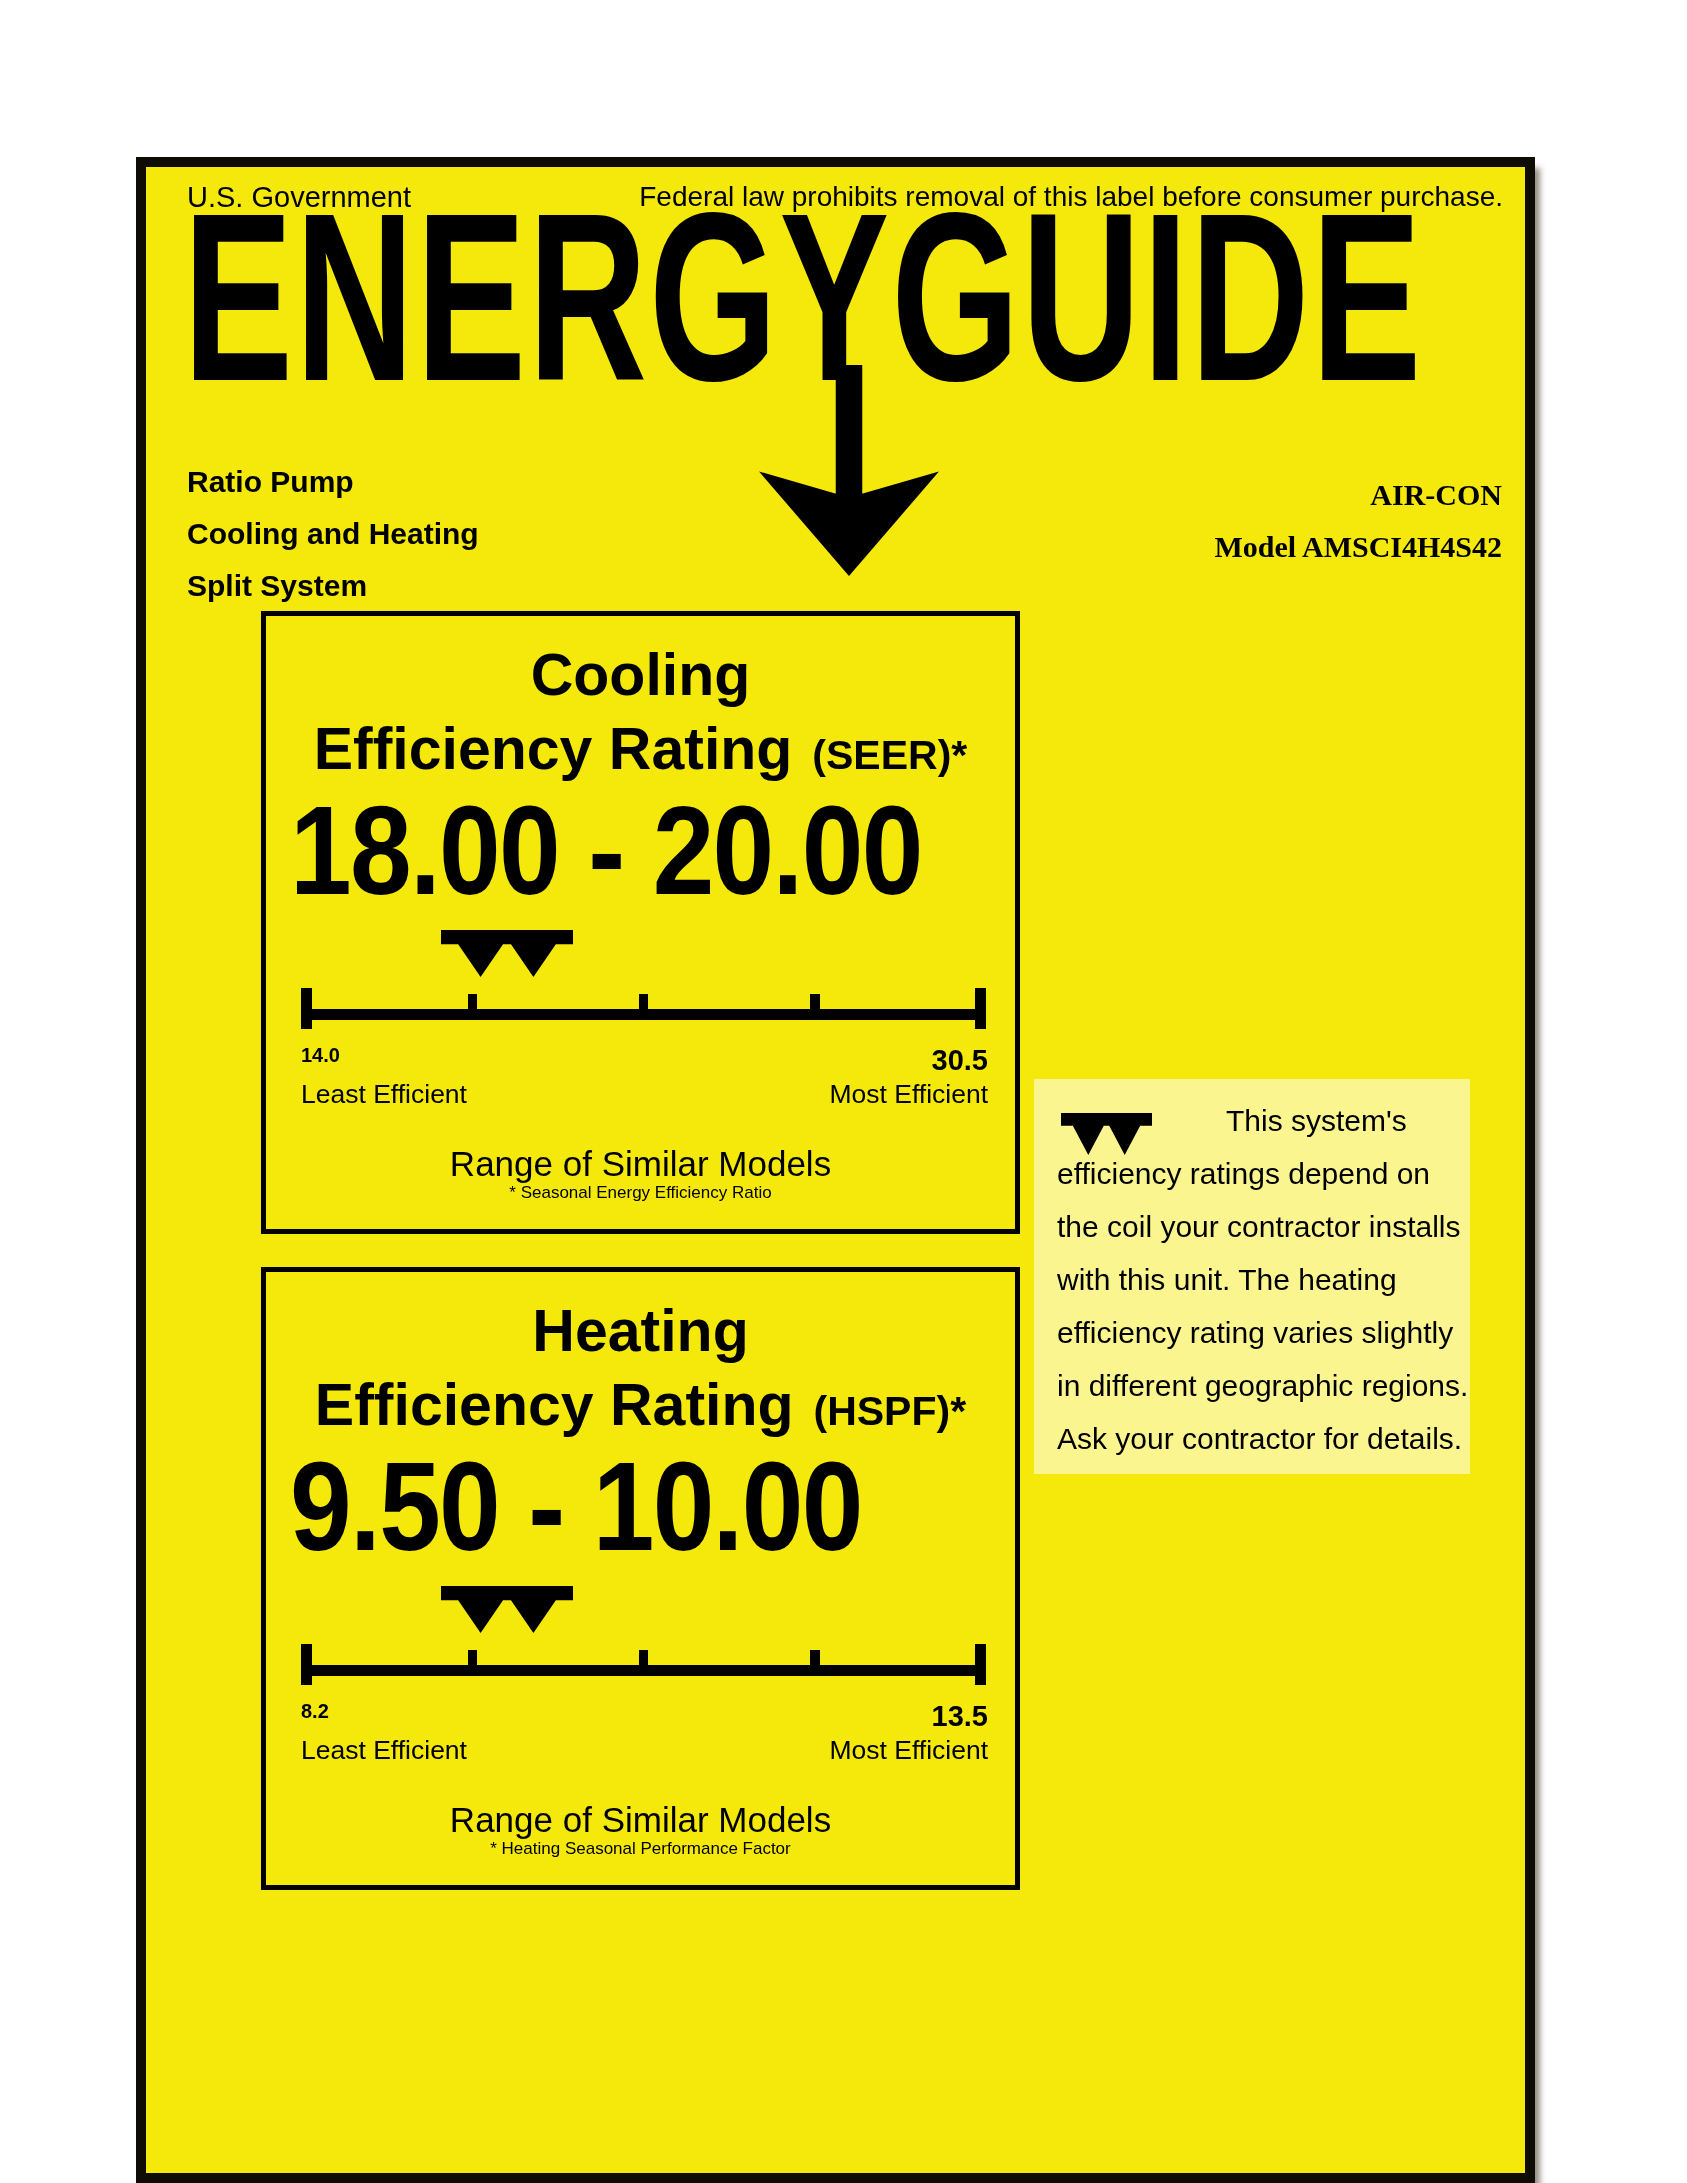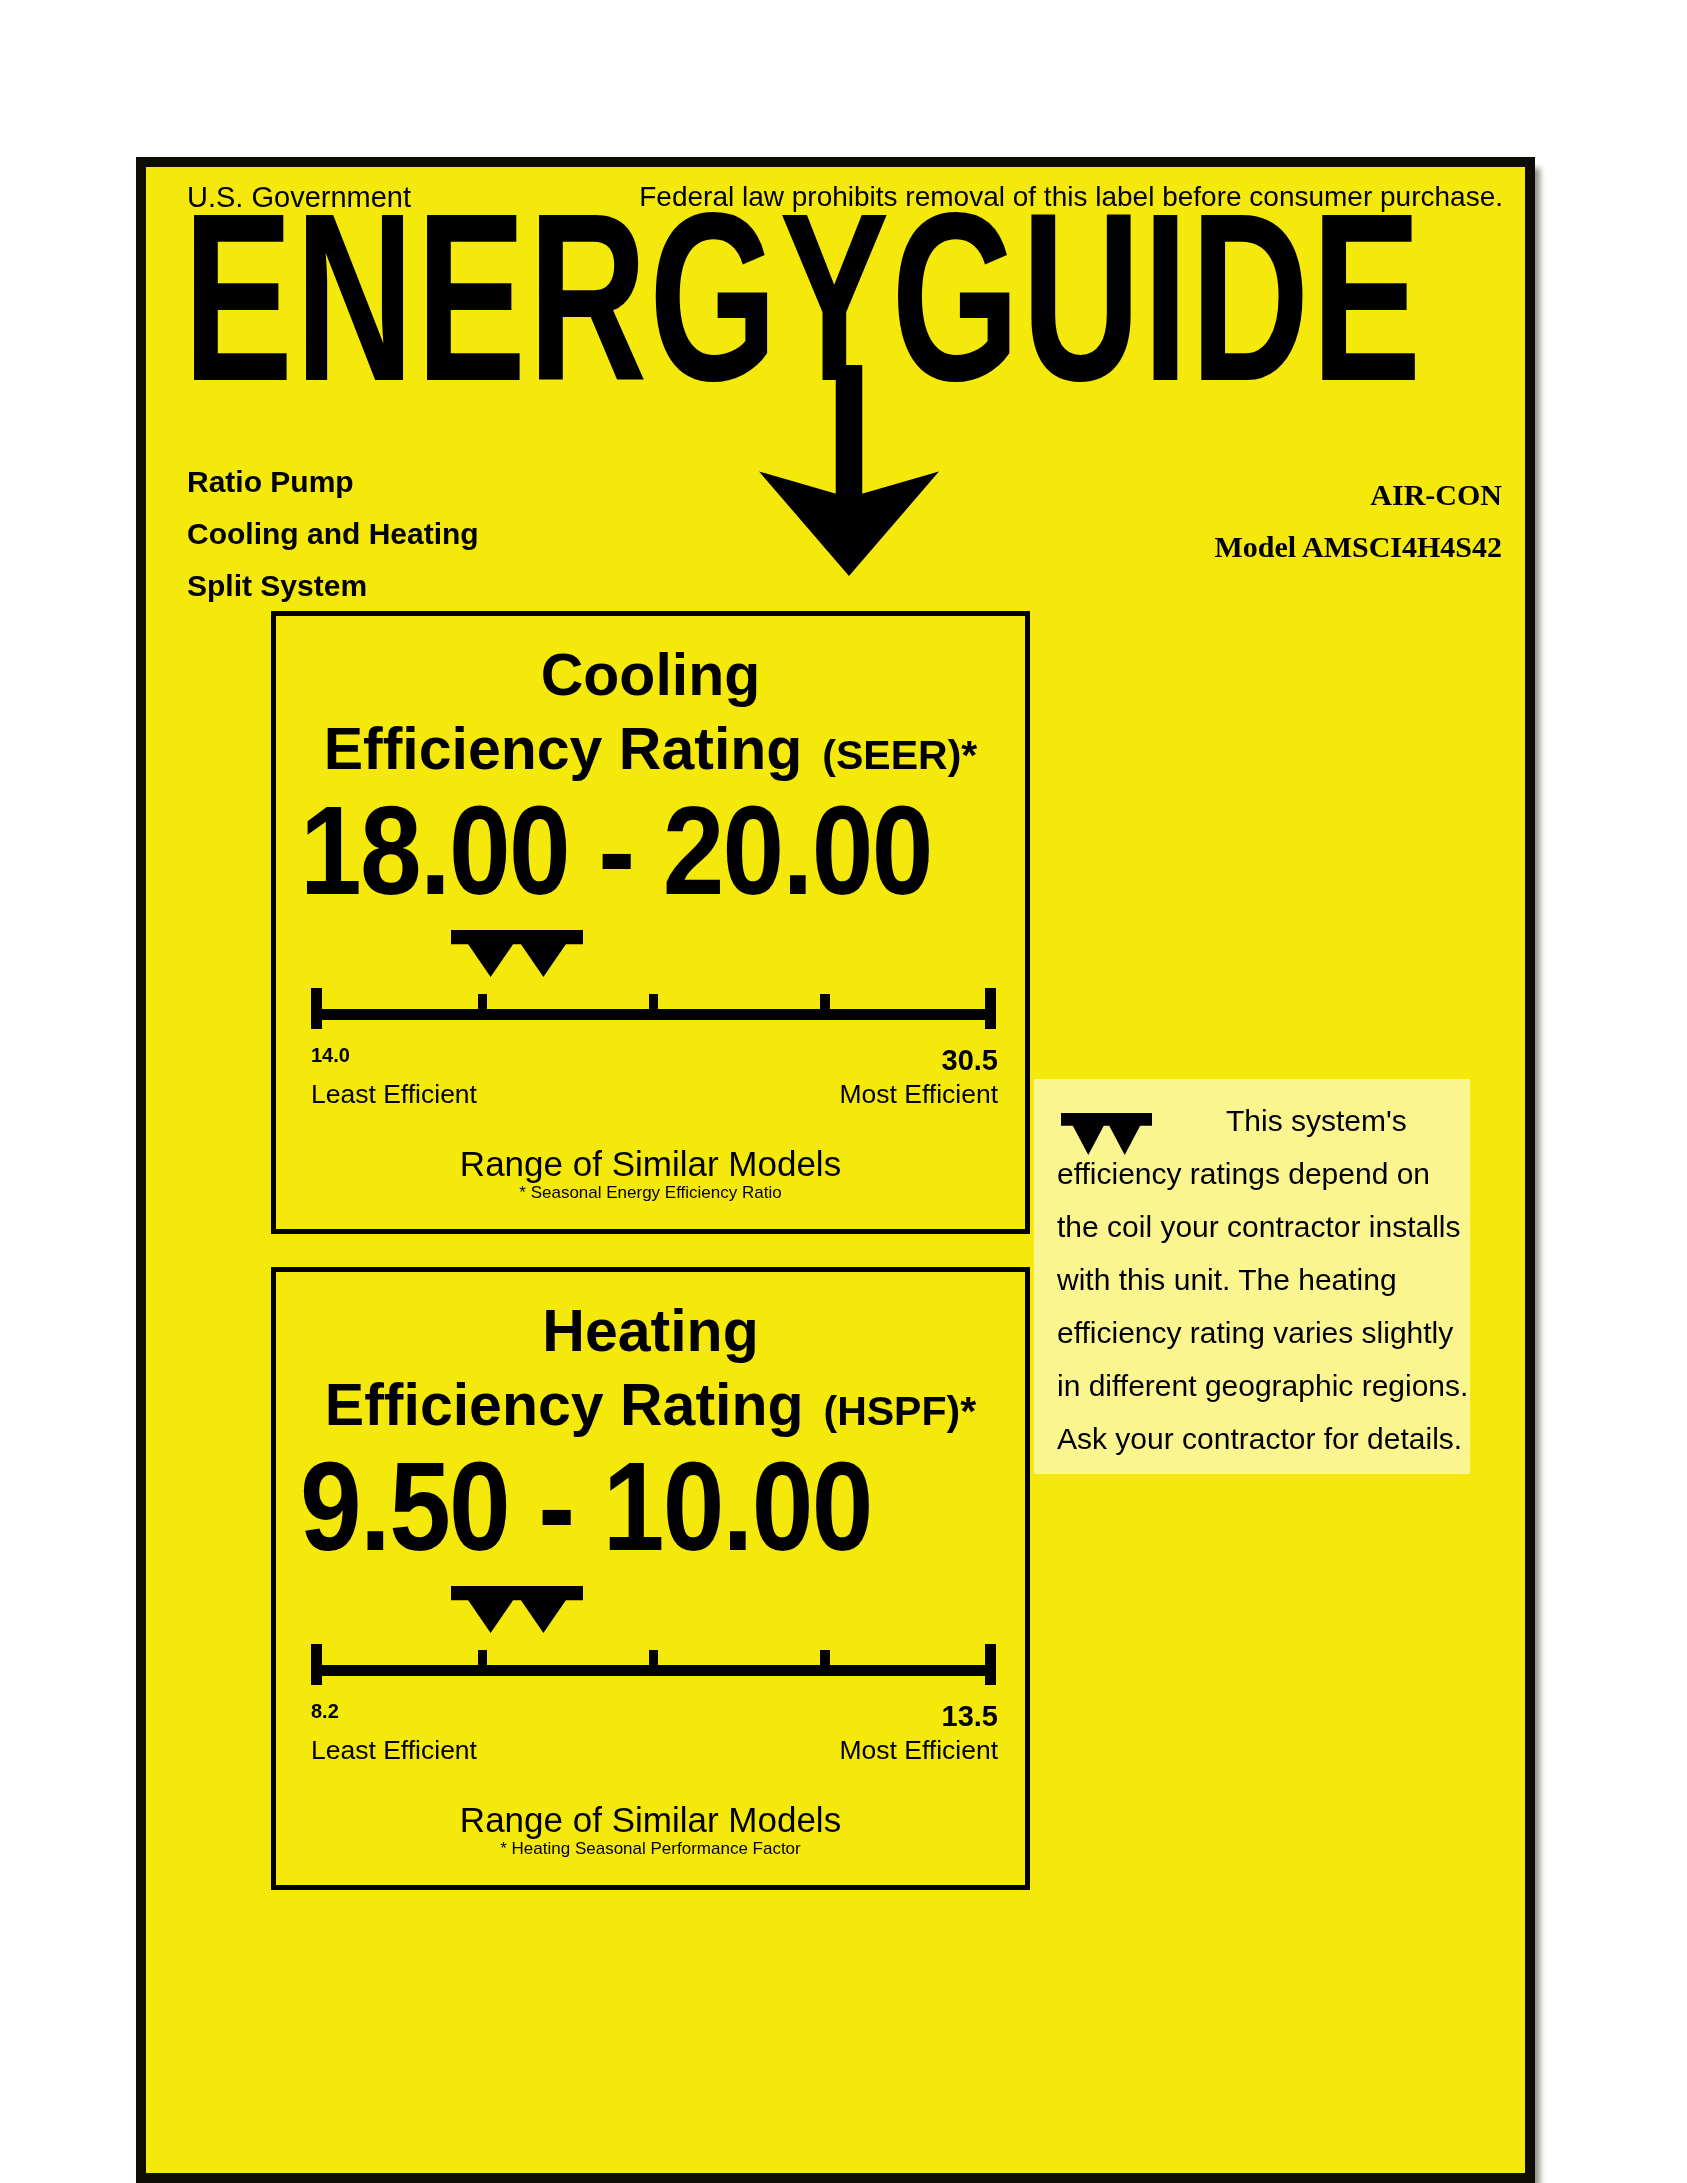--- a/index.html
+++ b/index.html
@@ -25,21 +25,21 @@
     transform:scale(1,1.45);transform-origin:top left;line-height:1;white-space:nowrap;
   }
   .logo-arrow{left:613px;top:198px;width:180px;height:213px;}
   
   .product{left:41px;top:289px;font-size:30px;font-weight:bold;line-height:52px;}
   .product span{display:block;}
   .brand{right:23px;top:302px;font-size:30px;font-weight:bold;line-height:52px;text-align:right;font-family:Liberation Serif, serif;}
   .brand span{display:block;}
   
   .rating-box{
-    left:125px;width:759px;height:623px;box-sizing:border-box;
+    left:115px;width:759px;height:623px;box-sizing:border-box;
     border:5.7px solid #000;
     padding-left:12px;
   }
   .box-cooling{top:444px;}
   .box-heating{top:1100px;}
   .box-title{left:0;right:0;top:24.6px;text-align:center;font-size:59px;font-weight:bold;}
   .rating-line{left:0;right:0;top:99px;display:flex;justify-content:center;align-items:baseline;gap:20px;}
   .rating-line .big{font-size:59px;font-weight:bold;}
   .rating-line .unit{font-size:41px;font-weight:bold;}
   .big-number{

